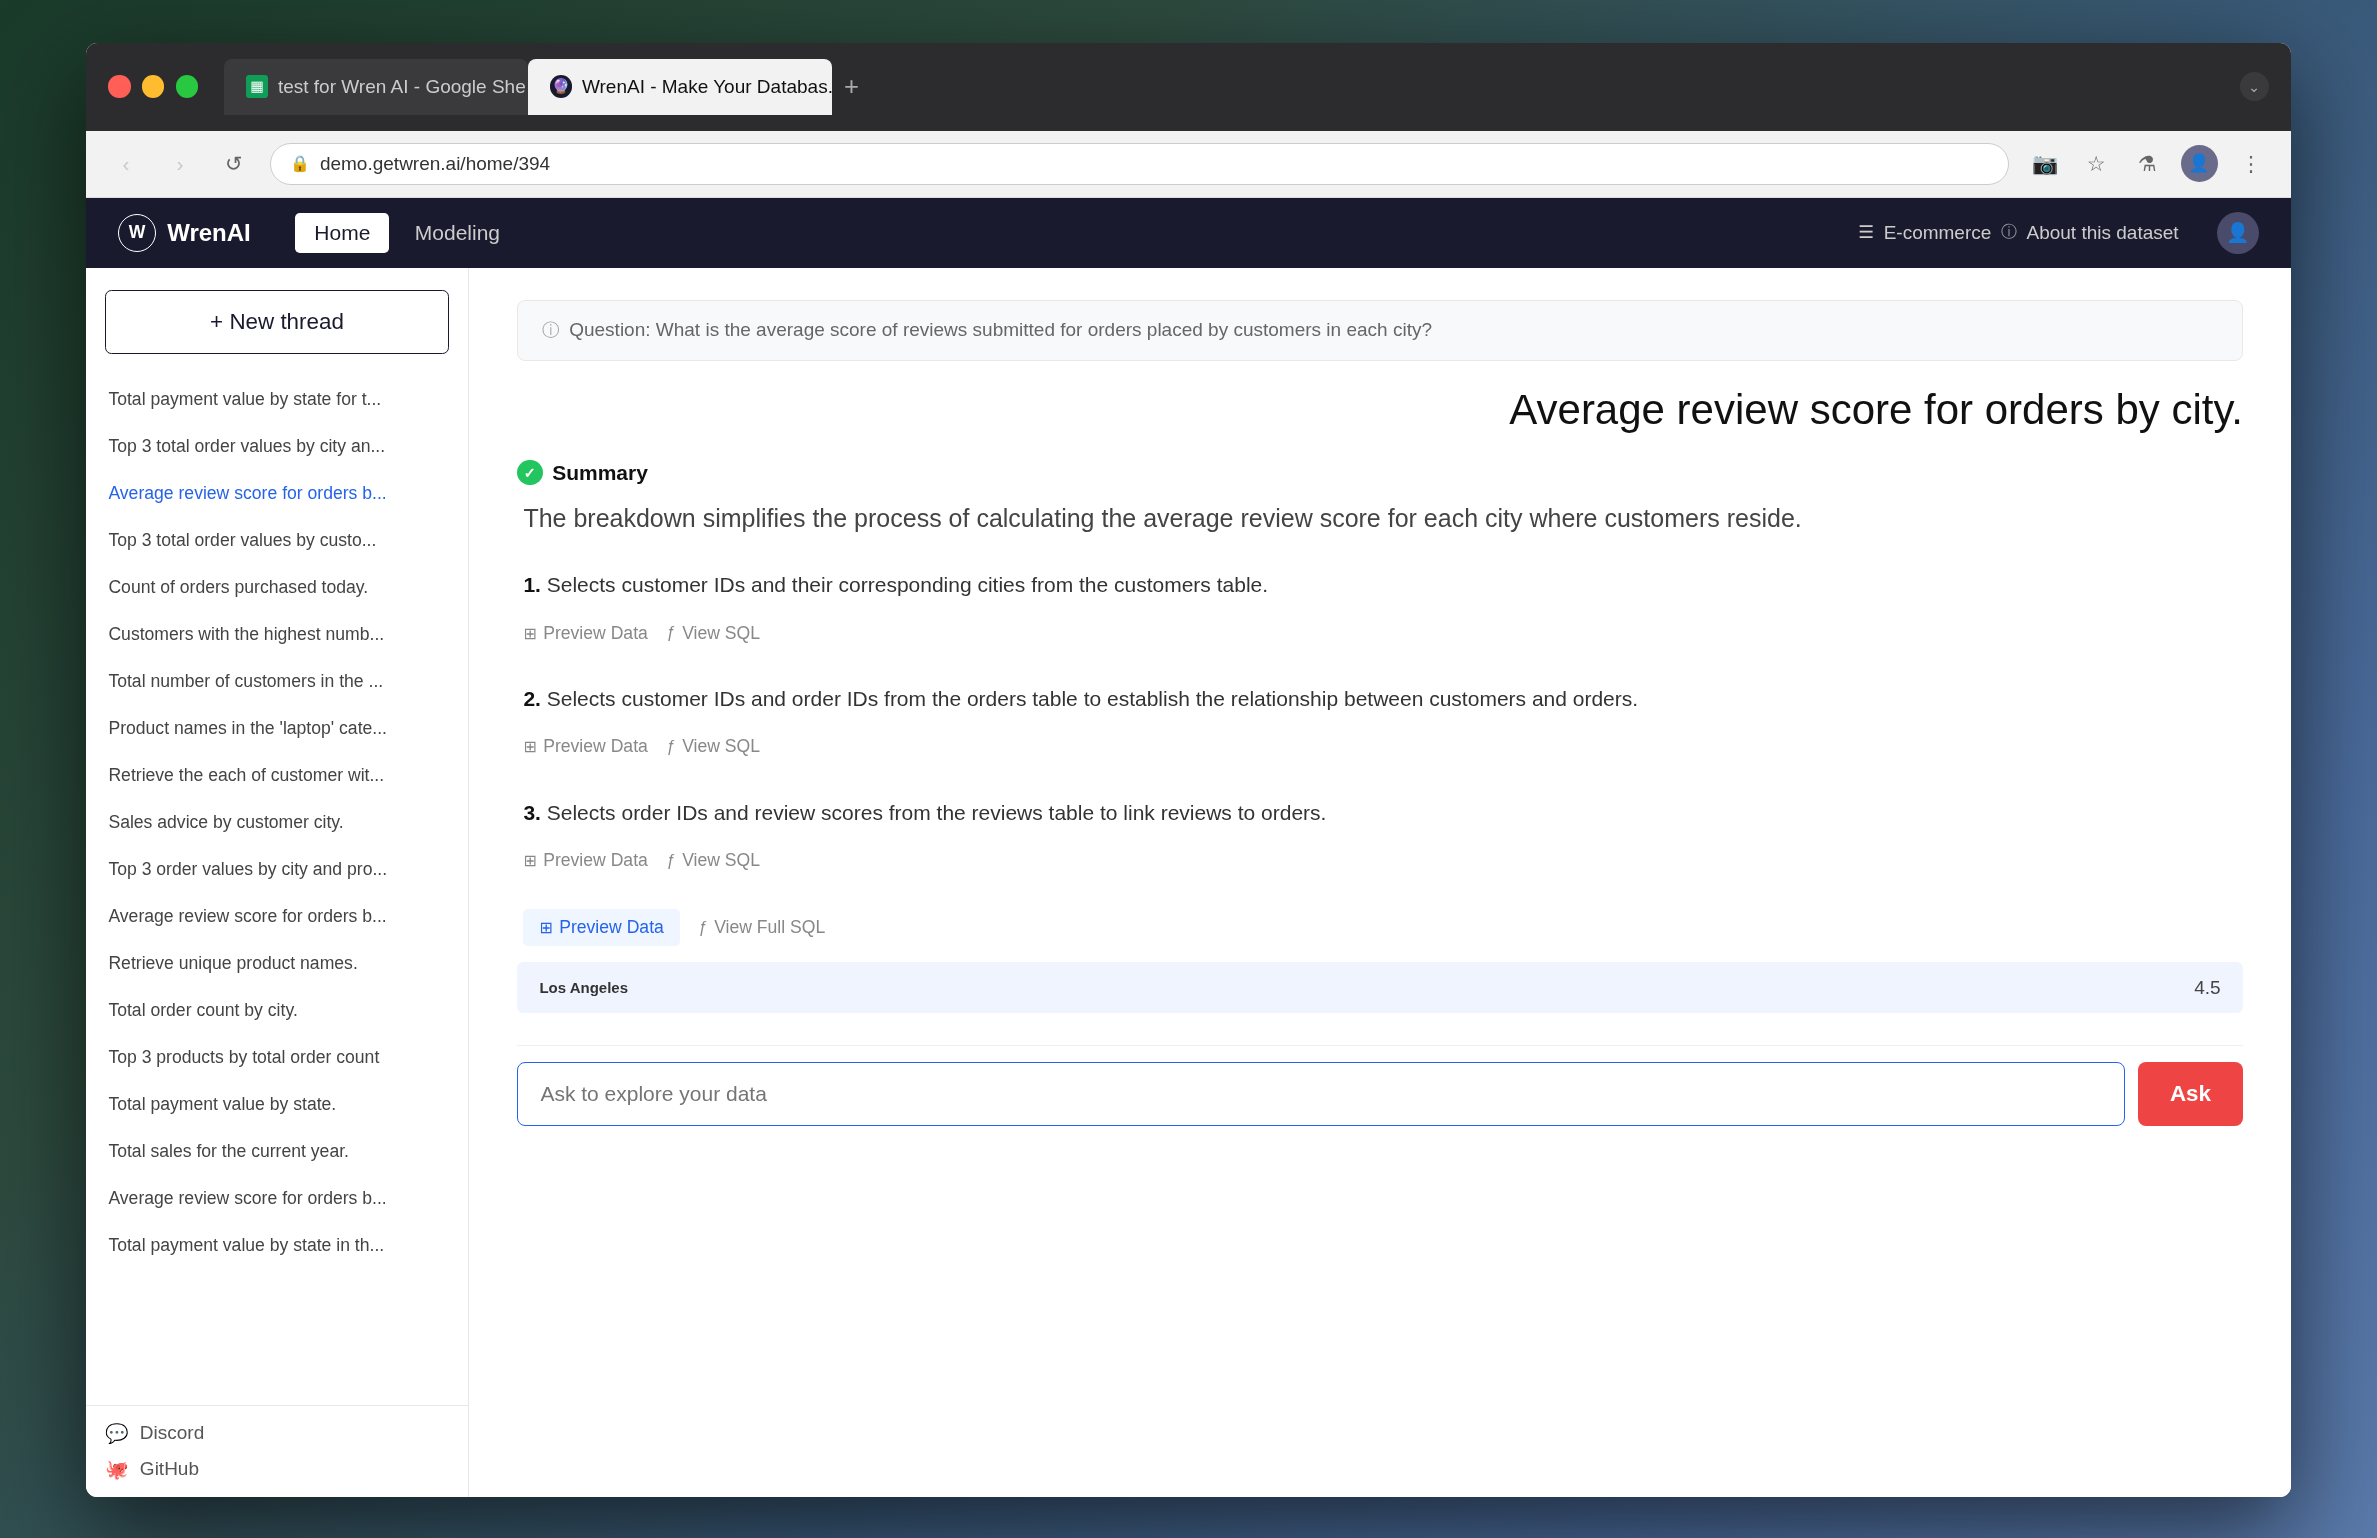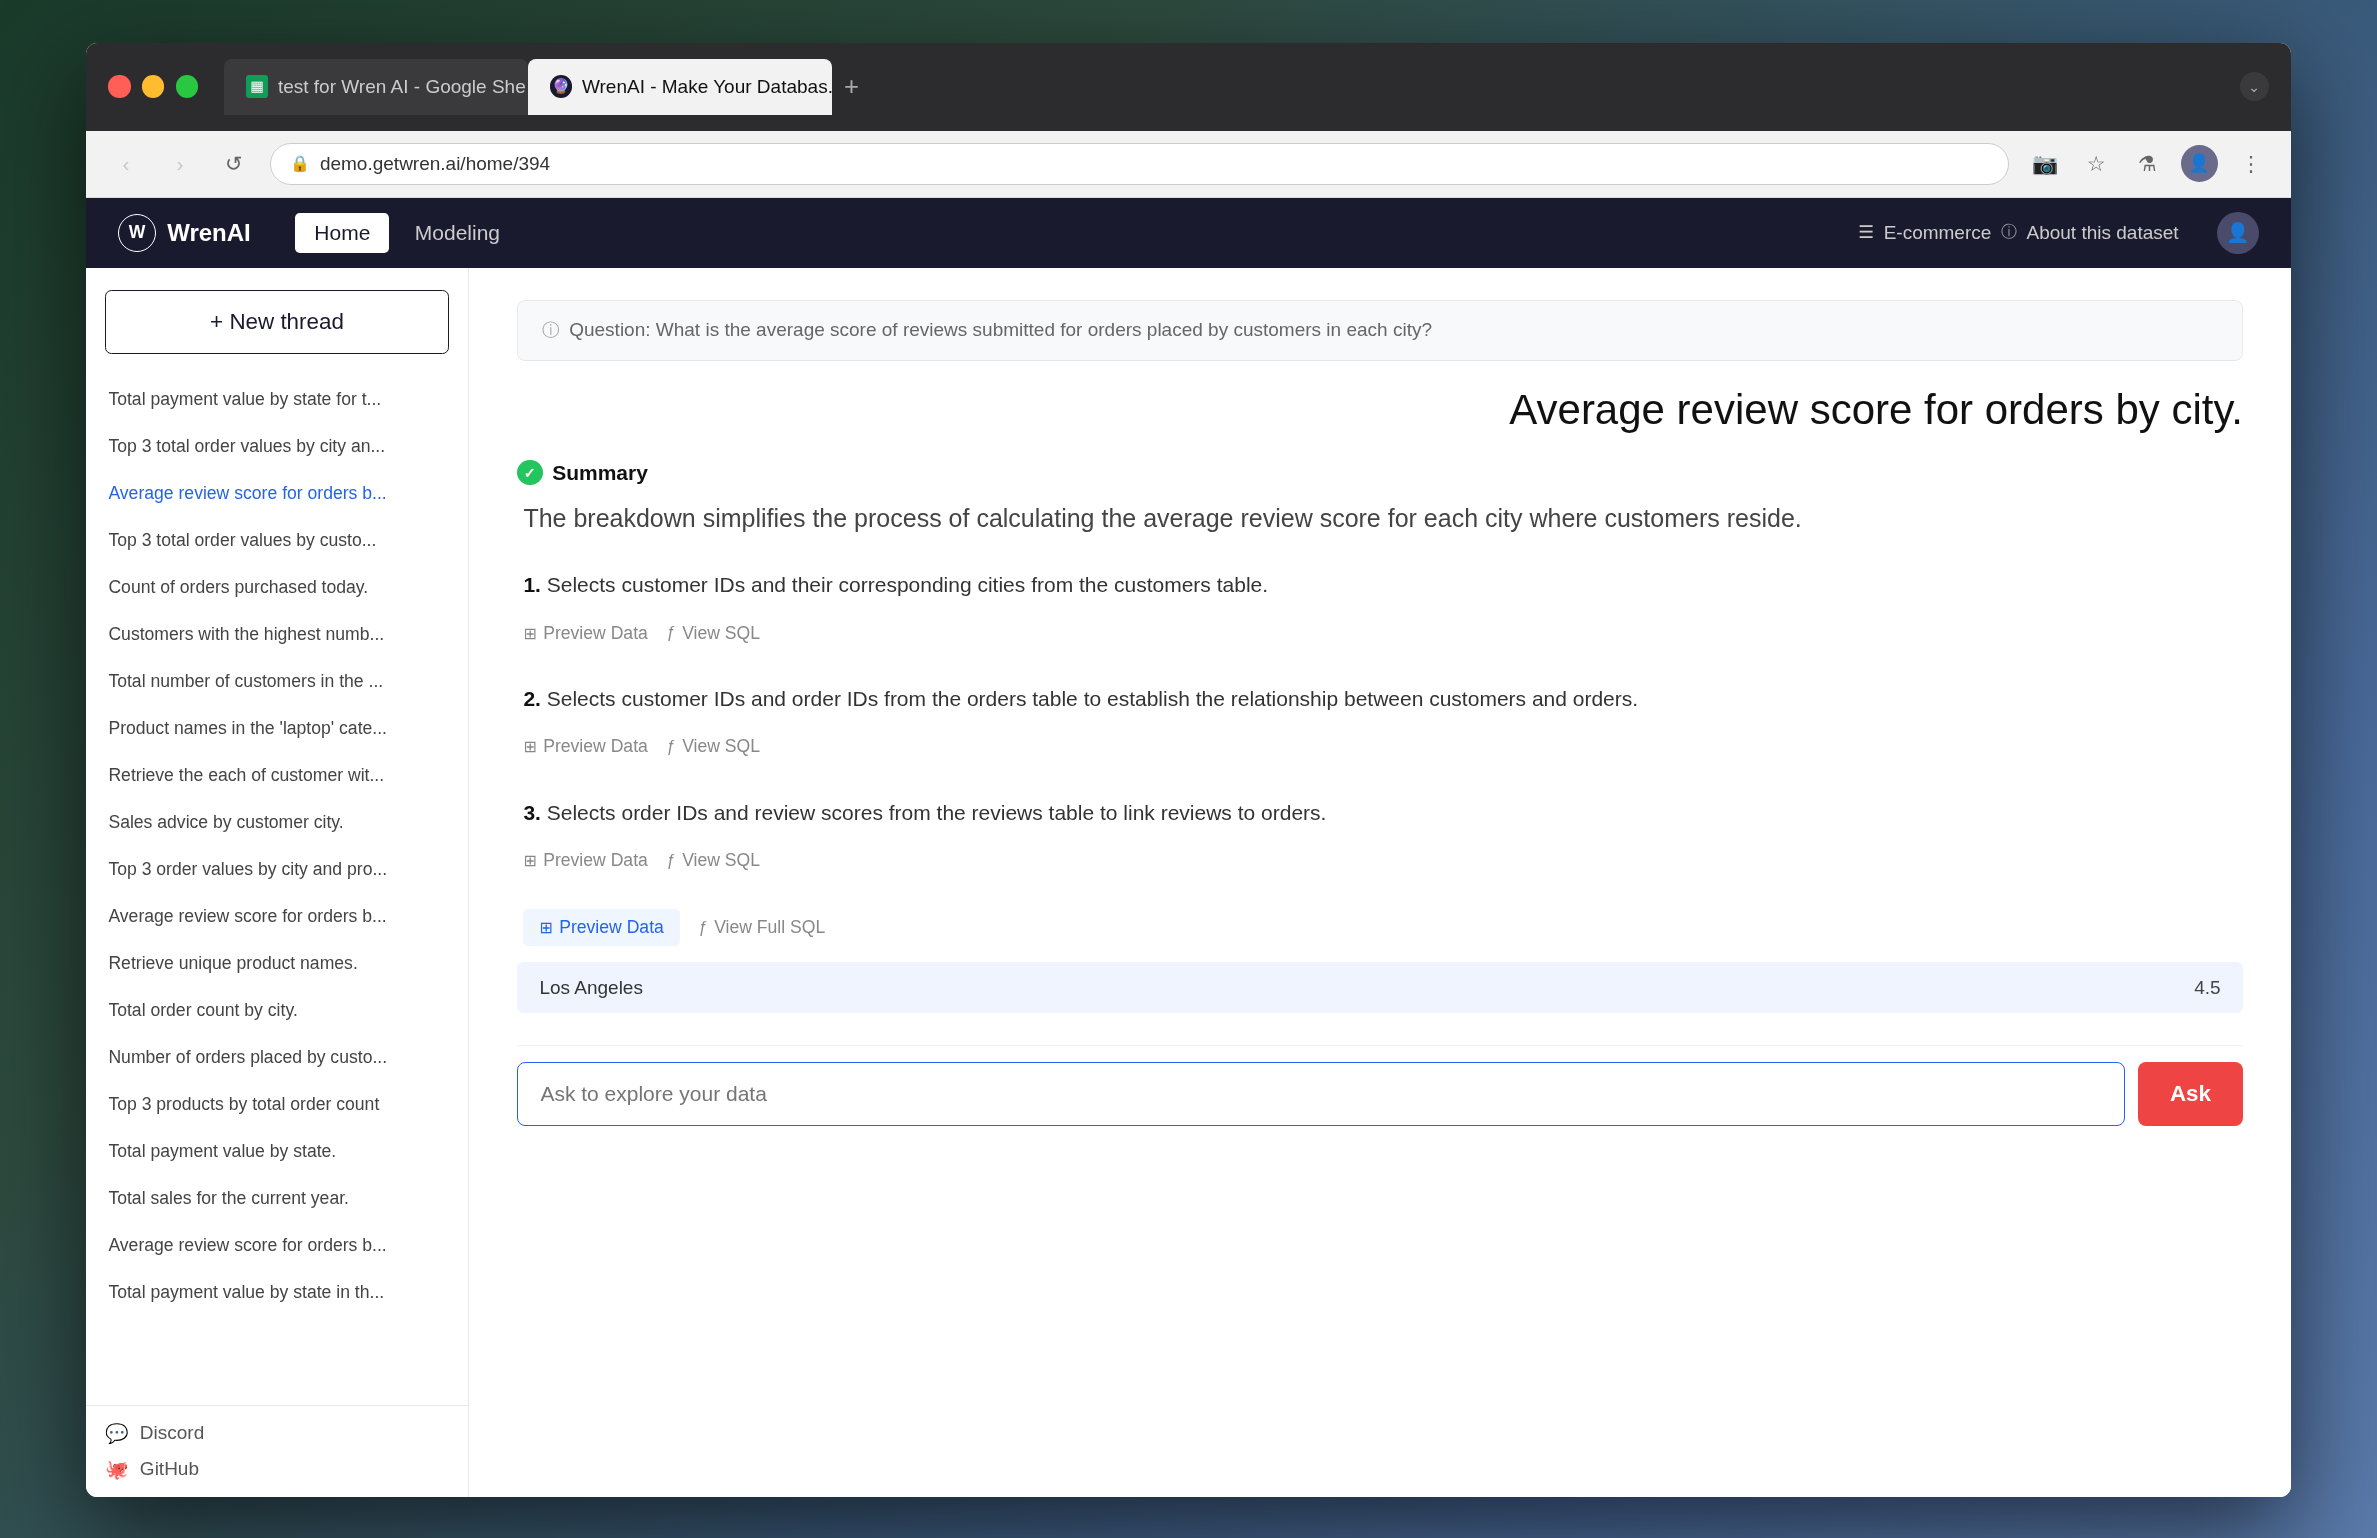--- a/index.html
+++ b/index.html
@@ -77,21 +77,21 @@
     .step { margin-bottom: 32px; }
     .step-desc { font-size: 21px; color: #333; line-height: 1.6; margin-bottom: 14.4px; padding-left: 6.4px; }
     .step-number { font-weight: 600; color: #111; }
     .step-actions { display: flex; gap: 19px; align-items: center; margin-left: 6.4px; }
     .step-action-btn { display: flex; align-items: center; gap: 6.4px; font-size: 17.6px; color: #888; cursor: pointer; padding: 6.4px 0; }
     .step-action-btn.active { color: #2563eb; background: #eff6ff; padding: 8px 16px; border-radius: 4.8px; }
     .action-icon { font-size: 16px; }
 
     
     .preview-row { display: flex; align-items: center; justify-content: space-between; background: #f0f4ff; border-radius: 6.4px; padding: 14.4px 22.4px; margin-top: 6.4px; }
-    .preview-item { font-size: 19px; color: #333; }
+    .preview-item { font-size: 15px; color: #333; font-weight: bold; }
     .preview-value { font-size: 19px; color: #444; }
 
     
     .ask-bar { position: sticky; bottom: 0; background: #fff; padding: 16px 0; display: flex; gap: 12.8px; align-items: center; border-top: 0.8px solid #f0f0f0; }
     .ask-input { flex: 1; height: 64px; border: 1.6px solid #2563eb; border-radius: 8px; padding: 0 22.4px; font-size: 21px; color: #999; outline: none; }
     .ask-button { height: 64px; padding: 0 32px; background: #ef4444; color: #fff; border: none; border-radius: 8px; font-size: 22.4px; font-weight: 600; cursor: pointer; }
 
     
     ::-webkit-scrollbar { width: 6.4px; }
     ::-webkit-scrollbar-track { background: #f1f1f1; }
@@ -181,21 +181,20 @@
           <div class="thread-item">Count of orders purchased today.</div>
           <div class="thread-item">Customers with the highest numb...</div>
           <div class="thread-item">Total number of customers in the ...</div>
           <div class="thread-item">Product names in the 'laptop' cate...</div>
           <div class="thread-item">Retrieve the each of customer wit...</div>
           <div class="thread-item">Sales advice by customer city.</div>
           <div class="thread-item">Top 3 order values by city and pro...</div>
           <div class="thread-item">Average review score for orders b...</div>
           <div class="thread-item">Retrieve unique product names.</div>
           <div class="thread-item">Total order count by city.</div>
-          <div class="thread-item">Number of orders placed by custo...</div>
           <div class="thread-item">Top 3 products by total order count</div>
           <div class="thread-item">Total payment value by state.</div>
           <div class="thread-item">Total sales for the current year.</div>
           <div class="thread-item">Average review score for orders b...</div>
           <div class="thread-item">Total payment value by state in th...</div>
         </div>
         <div class="sidebar-footer">
           <div class="sidebar-footer-item">
             <span>💬</span>
             <span>Discord</span>

